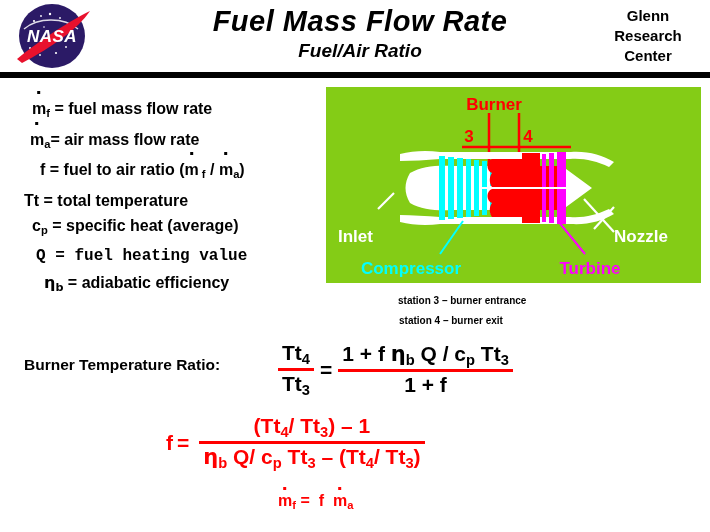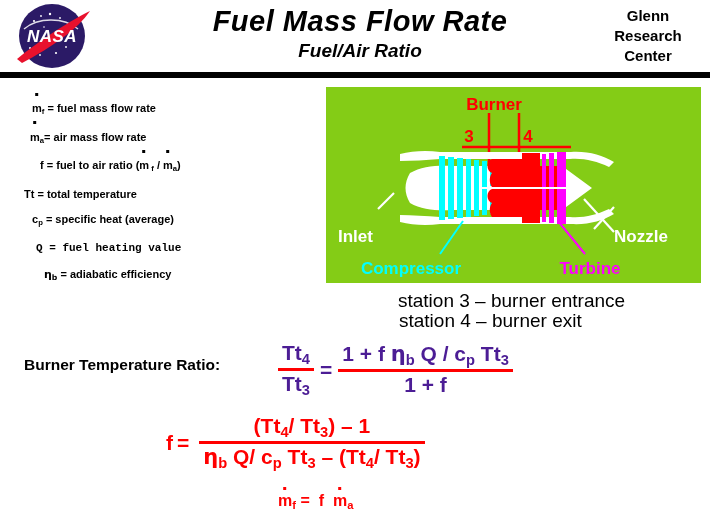--- a/index.html
+++ b/index.html
@@ -37,21 +37,21 @@
     text-align: center; font-size: 15px; font-weight: bold; line-height: 20px;
   }
 
   #header-rule {
     position: absolute; left: 0; top: 72px; width: 710px; height: 6px; background: #000000;
   }
 
   
   #definitions {
     position: absolute; left: 18px; top: 96px; width: 300px;
-    font-size: 11px; font-weight: bold; line-height: 25.5px;
+    font-size: 16px; font-weight: bold; line-height: 25.5px;
   }
   .defrow { white-space: nowrap; }
   .sym { display: inline-block; }
   sub { font-size: 0.70em; vertical-align: -0.28em; font-weight: bold; }
   .mdot { position: relative; display: inline-block; }
   .mdot::after {
     content: ""; position: absolute; left: 50%; top: -0.30em;
     width: 3px; height: 3px; background: #000; transform: translateX(-60%);
   }
   .mdot.red::after { background: #ff0000; }
@@ -69,41 +69,41 @@
   
   #engine-panel {
     position: absolute; left: 326px; top: 87px; width: 375px; height: 196px;
     background: #84cc16;
   }
   #engine-panel svg { display: block; }
 
   
   #stations {
     position: absolute; left: 398px; top: 291px; width: 300px;
-    font-size: 19px; font-weight: normal; line-height: 20px; white-space: nowrap;
+    font-size: 10px; font-weight: bold; line-height: 20px; white-space: nowrap;
   }
   #stations .st2 { padding-left: 1px; }
 
   
   .red { color: #ff0000; }
 
   #eq-ratio-label {
     position: absolute; left: 24px; top: 356px;
     font-size: 15.5px; font-weight: bold; white-space: nowrap;
   }
 
   
   .frac { display: inline-block; text-align: center; vertical-align: middle; }
   .frac .num { display: block; padding: 0 4px; }
   .frac .den { display: block; padding: 0 4px; }
   .frac .bar { display: block; height: 3px; background: #ff0000; margin: 1px 0; }
 
   #eq1 {
     position: absolute; left: 278px; top: 341px;
-    font-size: 21px; font-weight: bold; color: #4c1d95; white-space: nowrap;
+    font-size: 21px; font-weight: bold; color: #000000; white-space: nowrap;
     display: flex; align-items: center;
   }
   #eq1 .eqsign { margin: 0 6px; font-size: 21px; }
 
   #eq2 {
     position: absolute; left: 166px; top: 414px;
     font-size: 21px; font-weight: bold; color: #ff0000; white-space: nowrap;
     display: flex; align-items: center;
   }
   #eq2 .eqsign { margin: 0 10px 0 4px; }

